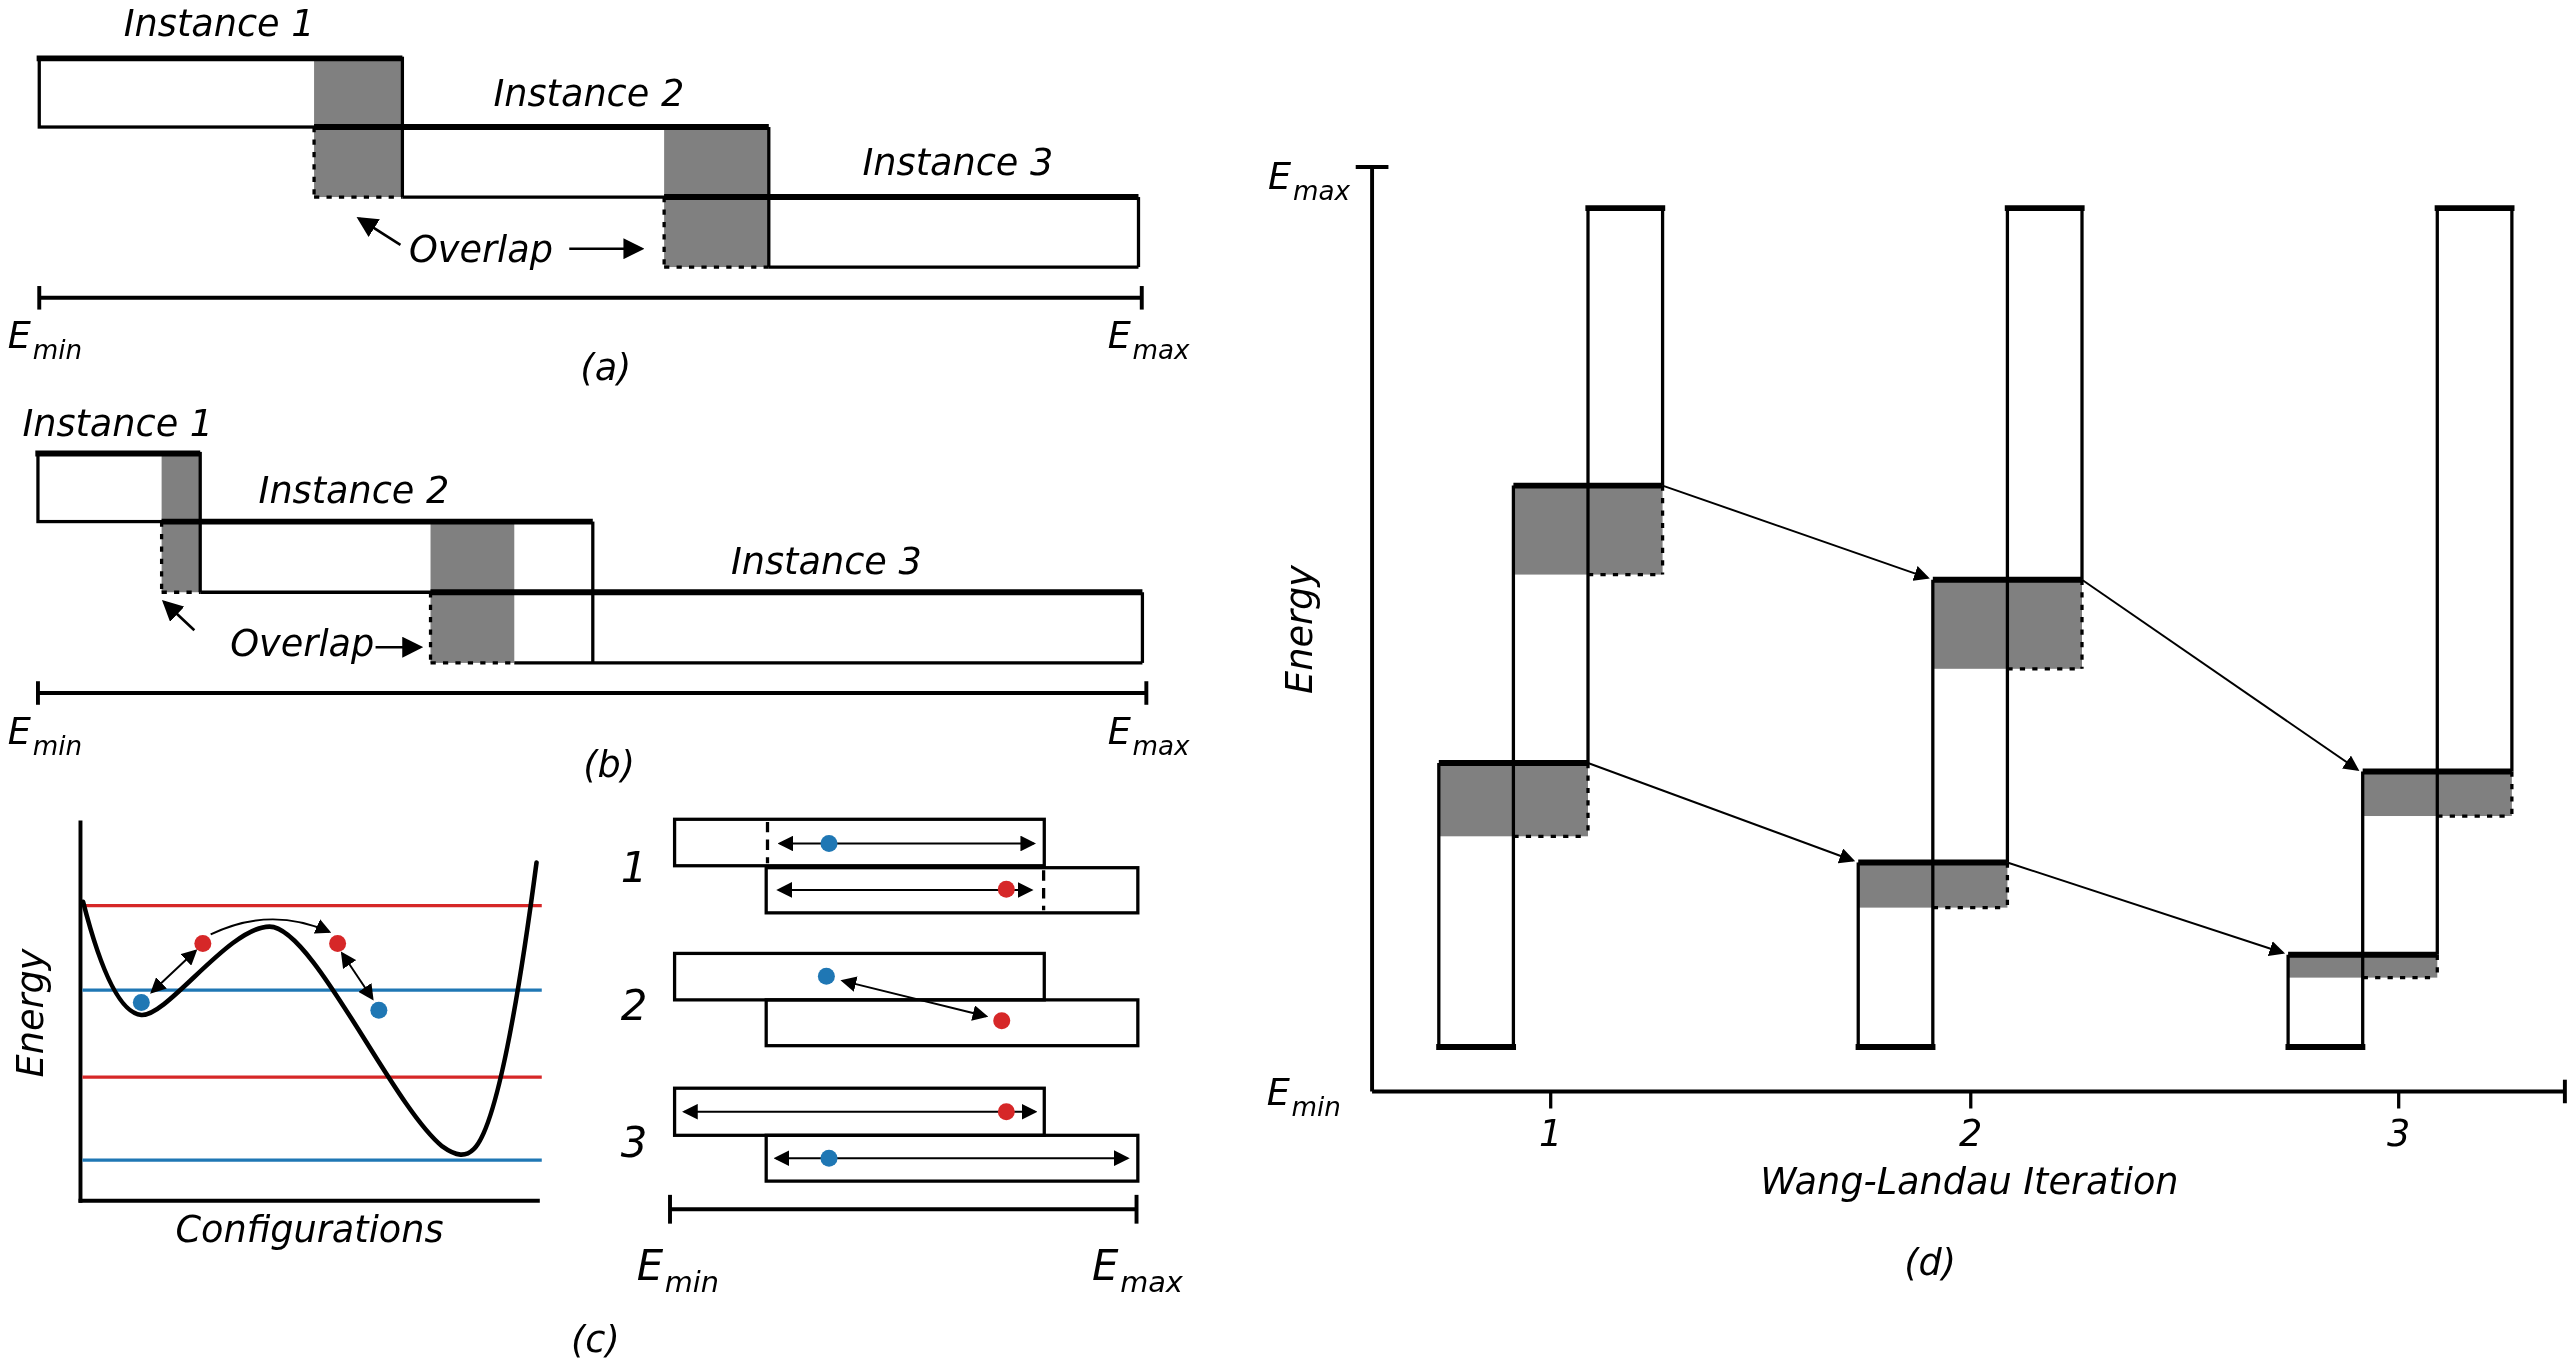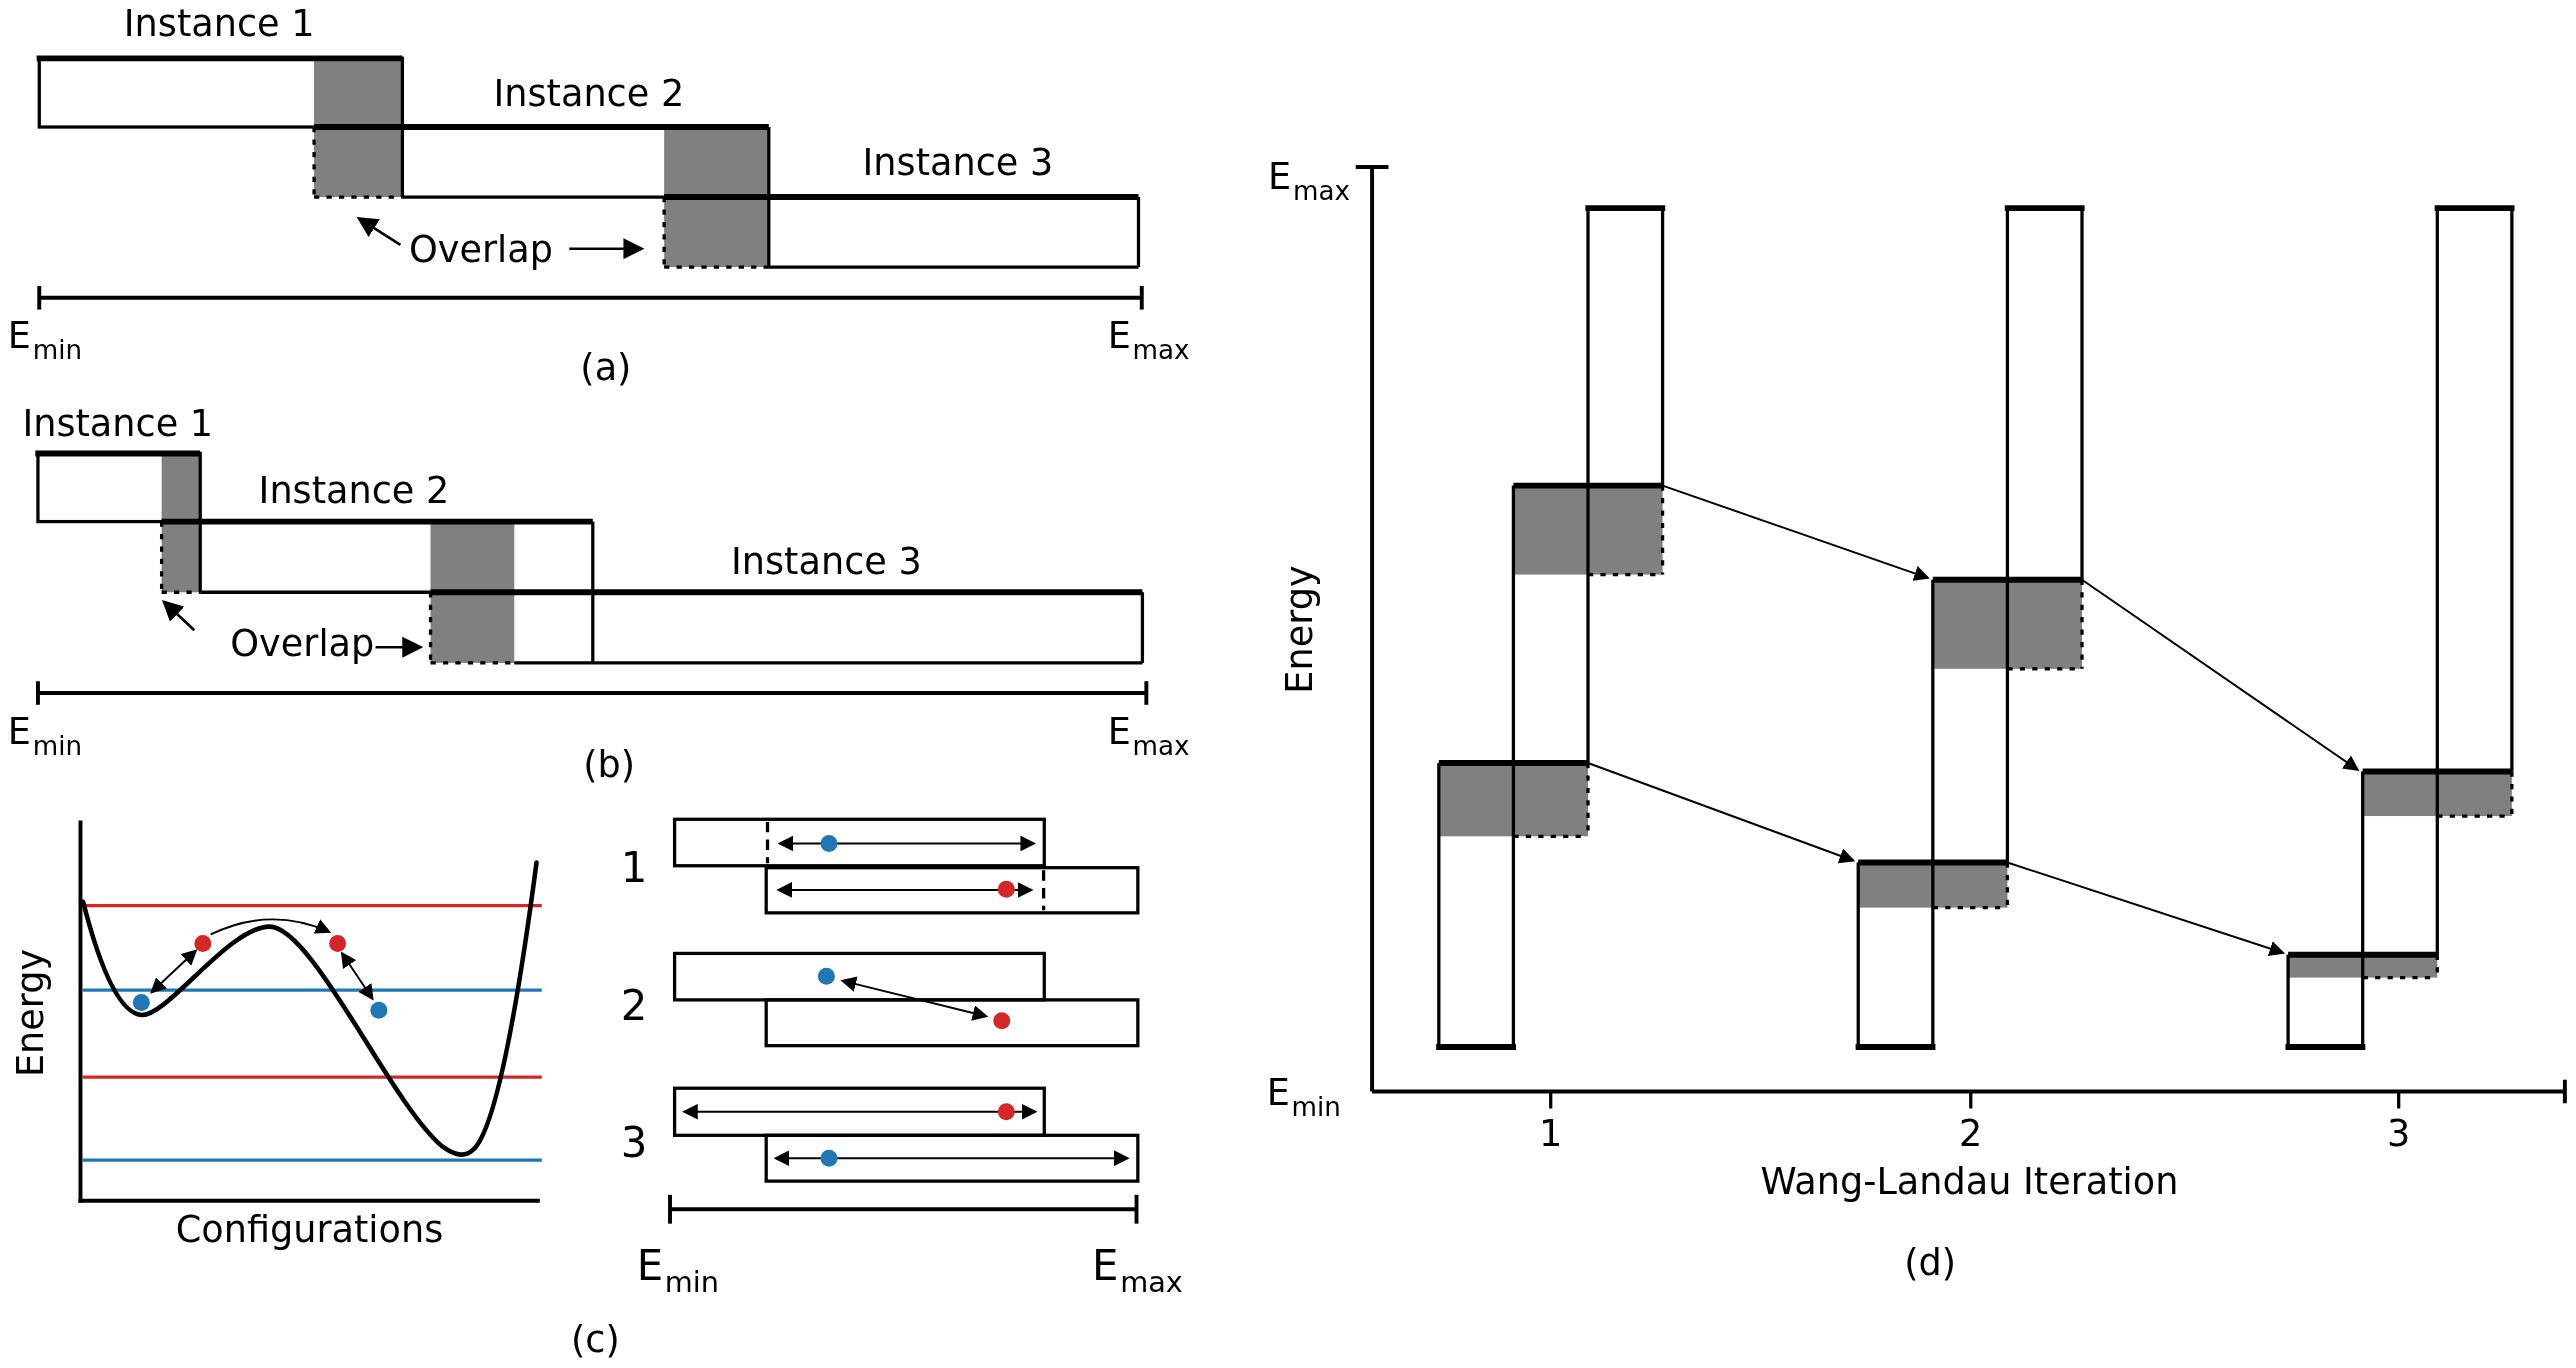--- a/index.html
+++ b/index.html
@@ -1,16 +1,16 @@
 <!DOCTYPE html>
 <html style="font-size:10.5px"><head>
 <meta charset="utf-8">
 <style>
   html,body{margin:0;padding:0;background:#ffffff;}
-  #figure{position:relative;width:2576px;height:1369px;background:#ffffff;overflow:hidden;}
+  #figure{position:relative;width:2576px;height:1369px;background:#ffffff;overflow:hidden;font-style:italic;}
   svg{position:absolute;left:0;top:0;}
   svg text{font-family:"DejaVu Sans","Liberation Sans",sans-serif;fill:#000;}
   .s5{stroke:#000;stroke-width:5;fill:none;}
   .s6{stroke:#000;stroke-width:6;fill:none;}
   .s9{stroke:#000;stroke-width:9;fill:none;}
   .s3{stroke:#000;stroke-width:3;fill:none;}
   .s4{stroke:#000;stroke-width:4;fill:none;}
   .crv{stroke:#000;stroke-width:7;fill:none;stroke-linecap:round;}
   .dt{stroke:#000;stroke-width:5;fill:none;stroke-dasharray:8 11;}
   .dsh{stroke:#000;stroke-width:5;fill:none;stroke-dasharray:16 11;}

